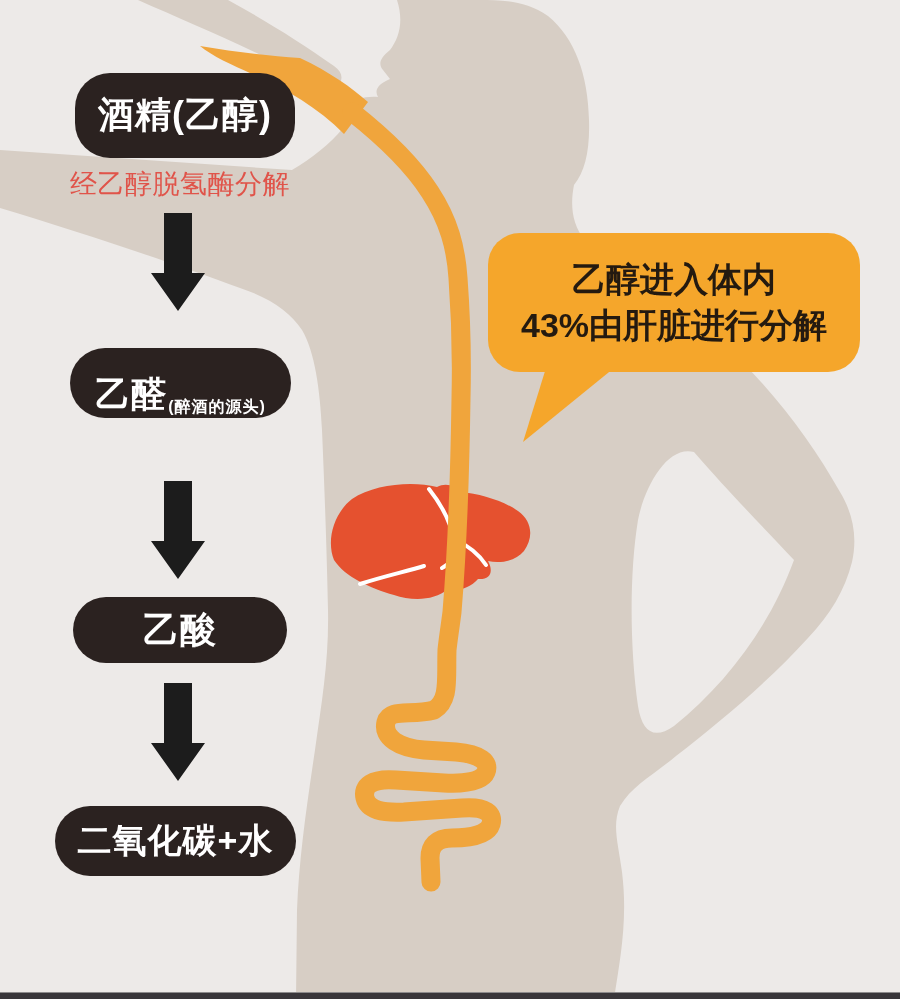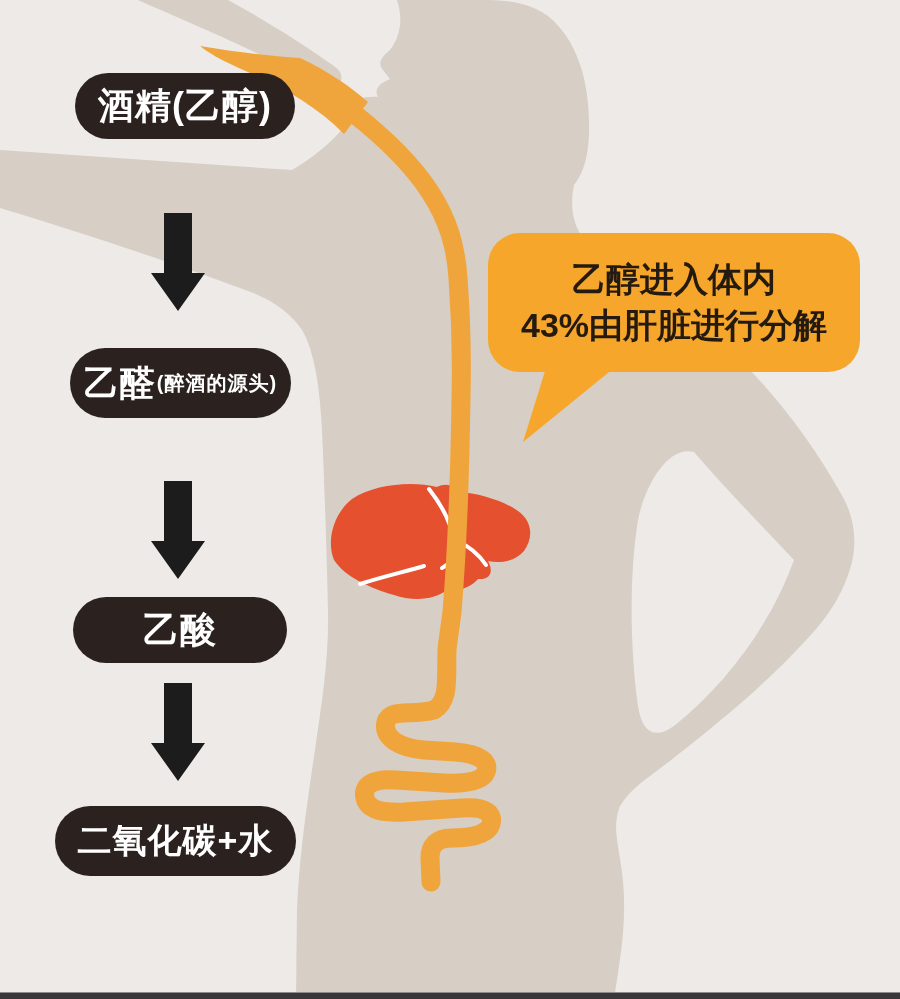--- a/index.html
+++ b/index.html
@@ -8,23 +8,23 @@
     background:#edeae8;overflow:hidden;
     font-family:"Liberation Sans","DejaVu Sans",sans-serif;
   }
   .figure-svg{position:absolute;left:0;top:0;width:900px;height:999px;}
   .pill{
     position:absolute;background:#2b2220;color:#ffffff;
     display:flex;align-items:center;justify-content:center;
     font-weight:bold;letter-spacing:1px;white-space:nowrap;
   }
   .pill .main{font-size:36px;}
-  .pill .note{font-size:20px;font-weight:bold;margin-left:1px;}
-  .pill1{left:75px;top:73px;width:220px;height:66px;border-radius:35px;}
-  .pill2{left:70px;top:348px;width:221px;height:70px;border-radius:35px;}
+  .pill .note{font-size:16px;font-weight:bold;margin-left:1px;}
+  .pill1{left:75px;top:73px;width:220px;height:85px;border-radius:35px;}
+  .pill2{left:70px;top:348px;width:221px;height:70px;border-radius:35px;align-items:flex-end;}
   .pill2 .main{font-size:35px;}
   .pill3{left:73px;top:597px;width:214px;height:66px;border-radius:33px;justify-content:center;}
   .pill4{left:55px;top:806px;width:241px;height:70px;border-radius:35px;}
   .pill4 .main{font-size:34px;}
   .enzyme{
     position:absolute;left:70px;width:240px;color:#e0544a;
     font-size:27px;font-weight:500;white-space:nowrap;letter-spacing:0.5px;
   }
   .enzyme1{top:166px;}
   .enzyme2{top:432px;}
@@ -149,20 +149,21 @@
       C 436 838 430 846 430 858
       L 431 882"></path>
 
     <polygon fill="#f5a62b" points="546,368 614,368 523,442"></polygon>
   </svg>
 
   <div class="pill pill1">
     <span class="main">酒精(乙醇)</span>
   </div>
 
+  <div class="enzyme enzyme1">经乙醇脱氢酶分解</div>
 
   <svg class="arrow arrow1" viewBox="0 0 60 100">
     <polygon fill="#1c1c1c" points="16,0 44,0 44,60 57,60 30,98 3,60 16,60"></polygon>
   </svg>
 
   <div class="pill pill2">
     <span class="main">乙醛</span>
       <span class="note">(醉酒的源头)</span>
   </div>
 

